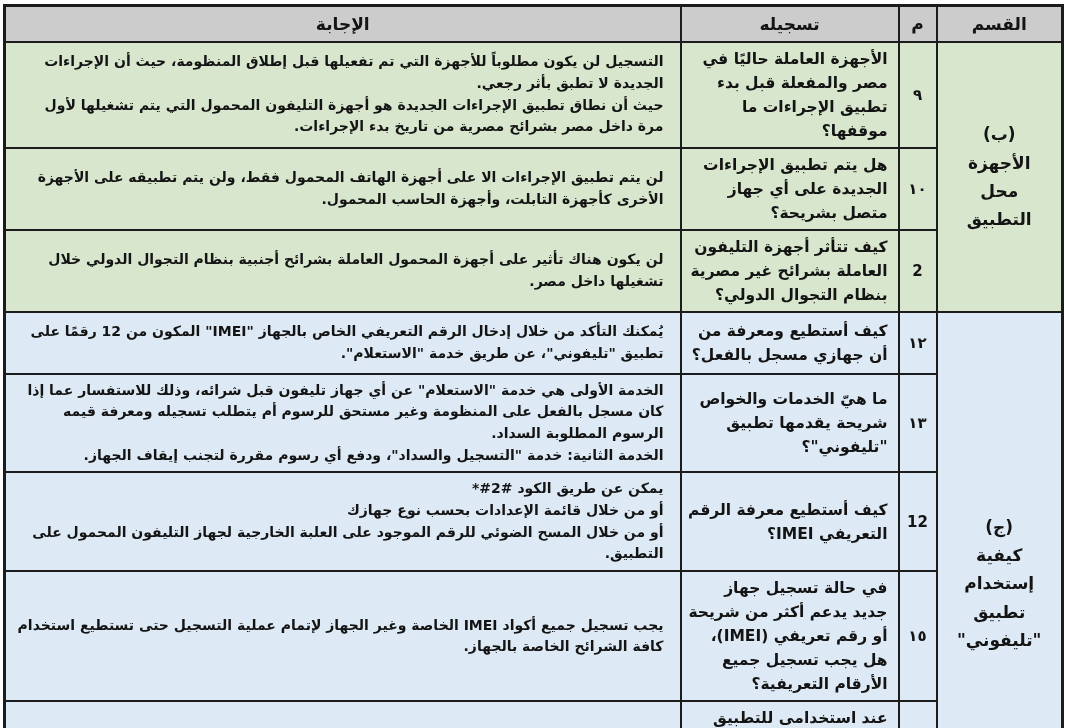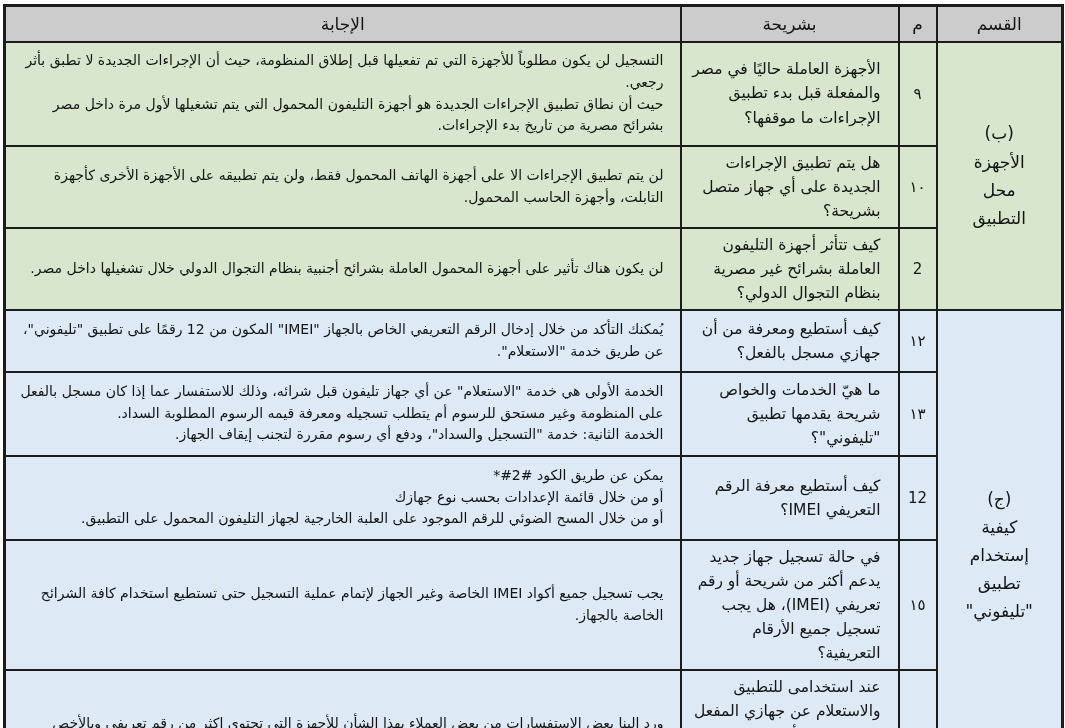--- a/index.html
+++ b/index.html
@@ -23,21 +23,21 @@
     left: 3px;
     width: 1058px;
     border-collapse: collapse;
     table-layout: fixed;
     direction: rtl;
     border: 3px solid #1c1c1c;
   }
   table.faq td, table.faq th {
     border: 2px solid #1c1c1c;
     vertical-align: middle;
-    font-weight: normal;
+    font-weight: bold;
     color: #141414;
   }
   th.hdr {
     background: #cccccc;
     font-size: 17px;
     text-align: center;
     padding: 4px 6px;
   }
   td.sec {
     text-align: center;
@@ -48,21 +48,21 @@
   }
   td.num {
     text-align: center;
     font-size: 15px;
     padding: 2px;
   }
   td.q {
     text-align: right;
     font-size: 15.5px;
     line-height: 1.55;
-    padding: 4px 17px 4px 6px;
+    padding: 4px 10px 4px 6px;
     white-space: pre-line;
   }
   td.a {
     text-align: right;
     font-size: 14px;
     line-height: 1.55;
     padding: 5px 16px 5px 10px;
     white-space: pre-line;
   }
   .g { background: #d7e6cd; }
@@ -76,21 +76,21 @@
     <colgroup>
       <col style="width:126px">
       <col style="width:38px">
       <col style="width:218px">
       <col style="width:676px">
     </colgroup>
     <tbody>
       <tr style="height:36px;">
         <th class="hdr">القسم</th>
         <th class="hdr">م</th>
-        <th class="hdr">بشريحة</th>
+        <th class="hdr">تسجيله</th>
         <th class="hdr">الإجابة</th>
       </tr>
 
       <tr style="height:104px;">
         <td class="sec g" rowspan="3">(ب)
 الأجهزة
 محل
 التطبيق</td>
         <td class="num g">٩</td>
         <td class="q g">الأجهزة العاملة حاليًا في مصر والمفعلة قبل بدء تطبيق الإجراءات ما موقفها؟</td>

